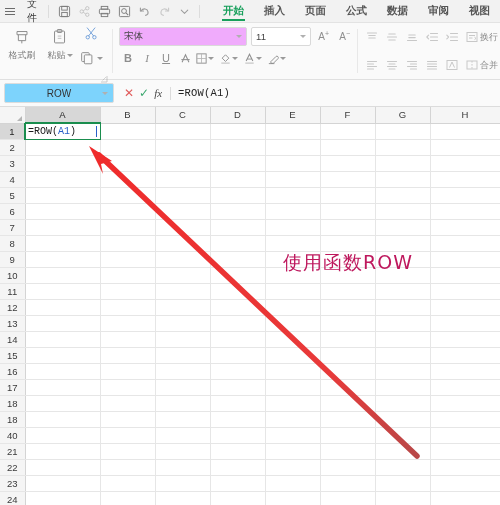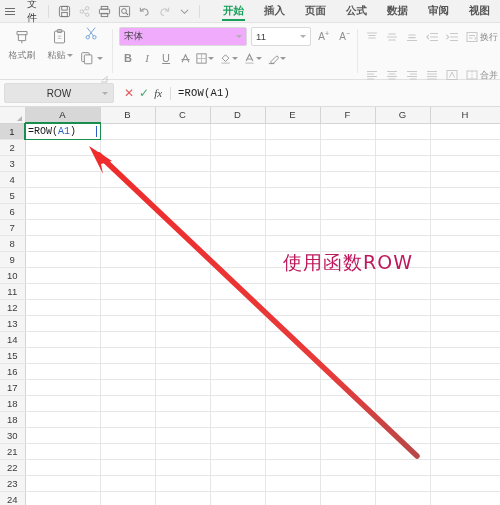--- a/index.html
+++ b/index.html
@@ -74,33 +74,33 @@
   }
   .chev{width:0;height:0;border-left:3px solid transparent;border-right:3px solid transparent;border-top:3.5px solid #b0b0b0;}
   .szbtn{width:17px;height:17px;display:flex;align-items:center;justify-content:center;cursor:pointer;font-size:10px;color:#8e8e8e;position:relative;}
   .szbtn sup{font-size:7px;position:relative;top:-3px;}
   .fontrow2{display:flex;align-items:center;gap:1px;}
   .fbtn{width:18px;height:18px;display:flex;align-items:center;justify-content:center;cursor:pointer;color:#8e8e8e;font-size:11px;}
   .fbtn.sm{width:13px;}
   .split{display:flex;align-items:center;cursor:pointer;}
 
   
-  .aligngrp{flex:1;display:flex;flex-direction:column;padding:5px 2px 0 5px;gap:20px;}
+  .aligngrp{flex:1;display:flex;flex-direction:column;padding:5px 2px 0 5px;gap:10px;}
   .alignrow{display:flex;align-items:center;gap:2px;}
   .abtn{width:18px;height:18px;display:flex;align-items:center;justify-content:center;cursor:pointer;}
   .wrapbtn{display:flex;align-items:center;gap:1px;cursor:pointer;margin-left:2px;}
   .wraplbl{font-size:9px;color:#8a8a8a;white-space:nowrap;}
 
   
   .fbar{
     height:26px;background:#fafafa;border-bottom:1px solid #dcdcdc;
     display:flex;align-items:center;padding:0 4px;gap:4px;
   }
   .namebox{
-    width:108px;height:18px;background:#e5e5e5;border:1px solid #dcdcdc;border-radius:2px;
+    width:108px;height:18px;background:#7dd3fc;border:1px solid #dcdcdc;border-radius:2px;
     display:flex;align-items:center;justify-content:center;position:relative;font-size:10px;color:#333;
     cursor:pointer;
   }
   .namebox .chev{position:absolute;right:5px;}
   .fbtns{display:flex;align-items:center;gap:5px;padding-left:6px;}
   .fx-x{font-size:12px;color:#e05b5b;cursor:pointer;line-height:1;}
   .fx-v{font-size:12px;color:#3aa76d;cursor:pointer;line-height:1;}
   .fx-f{font-size:11px;color:#4a4a4a;font-style:italic;font-family:"Liberation Serif",serif;cursor:pointer;}
   .fsep{width:1px;height:13px;background:#dcdcdc;margin:0 3px;}
   .finput{
@@ -675,21 +675,21 @@
             <td class="cell"></td>
             <td class="cell"></td>
             <td class="cell"></td>
             <td class="cell"></td>
             <td class="cell"></td>
             <td class="cell"></td>
             <td class="cell"></td>
             <td class="cell"></td>
           </tr>
           <tr>
-            <td class="rowhdr">30</td>
+            <td class="rowhdr">40</td>
             <td class="cell"></td>
             <td class="cell"></td>
             <td class="cell"></td>
             <td class="cell"></td>
             <td class="cell"></td>
             <td class="cell"></td>
             <td class="cell"></td>
             <td class="cell"></td>
           </tr>
           <tr>

